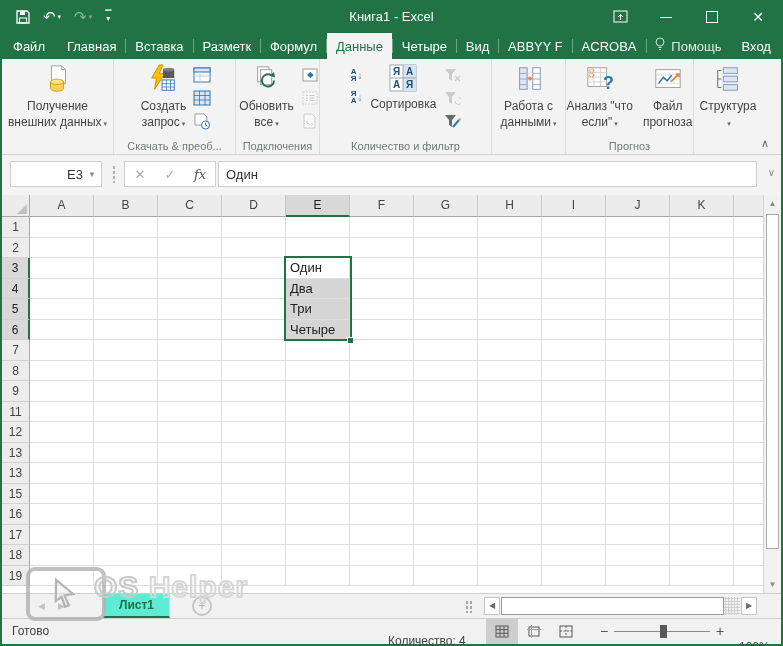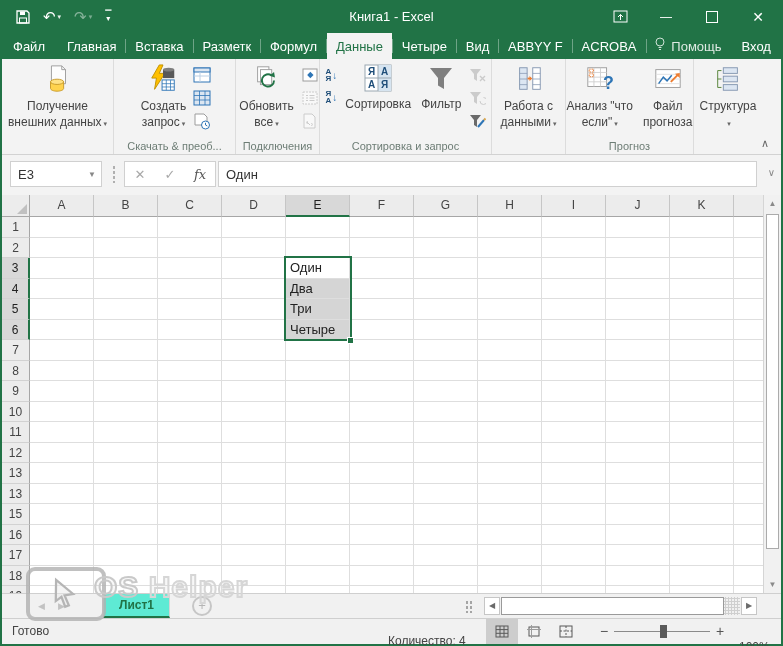--- a/index.html
+++ b/index.html
@@ -44,21 +44,21 @@
   .mini{width:20px;height:18px;display:flex;align-items:center;justify-content:center;}
   .sortminis{display:flex;flex-direction:column;gap:8px;padding-top:7px;margin:0 2px;}
   .azmini{display:flex;align-items:center;font-weight:bold;color:#1f4e79;font-size:8px;line-height:7px;}
   .azmini .arr{color:#2e75b6;font-size:10px;margin-left:1px;}
   .collapse-ribbon{position:absolute;right:12px;bottom:4px;color:#666;font-size:11px;z-index:6;}
 
   
   .formularow{position:absolute;left:2px;right:2px;top:155px;height:40px;background:#f3f3f3;}
   .namebox{position:absolute;left:8px;top:6px;width:92px;height:26px;background:#fff;border:1px solid #d0d0d0;
     display:flex;align-items:center;font-size:13px;color:#333;box-sizing:border-box;}
-  .namebox .nbtext{padding-left:7px;flex:1;}
+  .namebox .nbtext{padding-left:7px;flex:1;text-align:right;}
   .namebox .nbdrop{width:18px;text-align:center;color:#888;font-size:8px;}
   .fdots{position:absolute;left:110px;top:10px;width:4px;height:18px;
     background-image:radial-gradient(#b0b0b0 1px,transparent 1.2px);background-size:4px 5px;}
   .fbtns{position:absolute;left:122px;top:6px;height:26px;display:flex;align-items:center;background:#fff;
     border:1px solid #d0d0d0;box-sizing:border-box;}
   .fbtn{width:30px;text-align:center;font-size:13px;color:#a8a8a8;}
   .fx{font-family:"DejaVu Serif",serif;font-style:italic;color:#555;font-size:13px;}
   .formulafield{position:absolute;left:216px;right:24px;top:6px;height:26px;background:#fff;border:1px solid #d0d0d0;
     box-sizing:border-box;display:flex;align-items:center;font-size:13px;color:#333;padding-left:7px;}
   .fexpand{position:absolute;right:6px;top:12px;color:#888;font-size:10px;}
@@ -313,28 +313,20 @@
               <rect x="14" y="1" width="13" height="26" fill="#d6e4f0"></rect>
               <path d="M14 1v26M1 14h26" stroke="#9aa7b1"></path>
               <text x="7.5" y="11" font-size="10" font-weight="bold" fill="#1f4e79" text-anchor="middle">Я</text>
               <text x="20.5" y="11" font-size="10" font-weight="bold" fill="#1f4e79" text-anchor="middle">А</text>
               <text x="7.5" y="24" font-size="10" font-weight="bold" fill="#1f4e79" text-anchor="middle">А</text>
               <text x="20.5" y="24" font-size="10" font-weight="bold" fill="#1f4e79" text-anchor="middle">Я</text>
             </svg>
         </span>
         <span class="lbl">Сортировка</span>
       </div>
-      <div class="bigbtn">
-        <span>
-          <svg width="28" height="28" viewBox="0 0 28 28">
-              <polygon points="3,4 25,4 17,14 17,25 11,21.5 11,14" fill="#7f7f7f"></polygon>
-            </svg>
-        </span>
-        <span class="lbl">Фильтр</span>
-      </div>
       <div class="minicol">
         <span class="mini dim">
           <svg width="17" height="15" viewBox="0 0 17 15">
               <polygon points="1,1 12,1 8,6 8,13 5,11 5,6" fill="#9c9c9c"></polygon>
               <path d="M11 8l5 5M16 8l-5 5" stroke="#9c9c9c" stroke-width="1.4"></path>
             </svg>
         </span>
         <span class="mini dim">
           <svg width="17" height="15" viewBox="0 0 17 15">
               <polygon points="1,1 12,1 8,6 8,13 5,11 5,6" fill="#9c9c9c"></polygon>
@@ -342,21 +334,21 @@
             </svg>
         </span>
         <span class="mini">
           <svg width="17" height="15" viewBox="0 0 17 15">
               <polygon points="1,1 12,1 8,6 8,13 5,11 5,6" fill="#6a6a6a"></polygon>
               <path d="M9 13L15 6" stroke="#2e75b6" stroke-width="2"></path>
               <path d="M15 6l1.5-1.5" stroke="#d9a44a" stroke-width="2"></path>
             </svg>
         </span>
       </div>
-      <div class="glabel">Сортировка и запрос</div>
+      <div class="glabel">Количество и фильтр</div>
     </div>
 
     <div class="rgroup" style="width:74px">
       <div class="bigbtn">
         <span>
           <svg width="30" height="30" viewBox="0 0 32 32">
               <rect x="6" y="4" width="8" height="23" fill="#dce6f2" stroke="#8496b0"></rect>
               <path d="M6 10h8M6 16h8M6 22h8" stroke="#8496b0" stroke-width=".8"></path>
               <rect x="20" y="4" width="8" height="23" fill="#fff" stroke="#8496b0"></rect>
               <path d="M20 10h8M20 16h8M20 22h8" stroke="#8496b0" stroke-width=".8"></path>
@@ -578,35 +570,20 @@
             <div class="cell"></div>
             <div class="cell"></div>
             <div class="cell"></div>
             <div class="cell"></div>
             <div class="cell"></div>
             <div class="cell"></div>
             <div class="cell"></div>
             <div class="cell part"></div>
           </div>
           <div class="grow">
-            <div class="rh">10</div>
-            <div class="cell"></div>
-            <div class="cell"></div>
-            <div class="cell"></div>
-            <div class="cell"></div>
-            <div class="cell"></div>
-            <div class="cell"></div>
-            <div class="cell"></div>
-            <div class="cell"></div>
-            <div class="cell"></div>
-            <div class="cell"></div>
-            <div class="cell"></div>
-            <div class="cell part"></div>
-          </div>
-          <div class="grow">
             <div class="rh">11</div>
             <div class="cell"></div>
             <div class="cell"></div>
             <div class="cell"></div>
             <div class="cell"></div>
             <div class="cell"></div>
             <div class="cell"></div>
             <div class="cell"></div>
             <div class="cell"></div>
             <div class="cell"></div>

